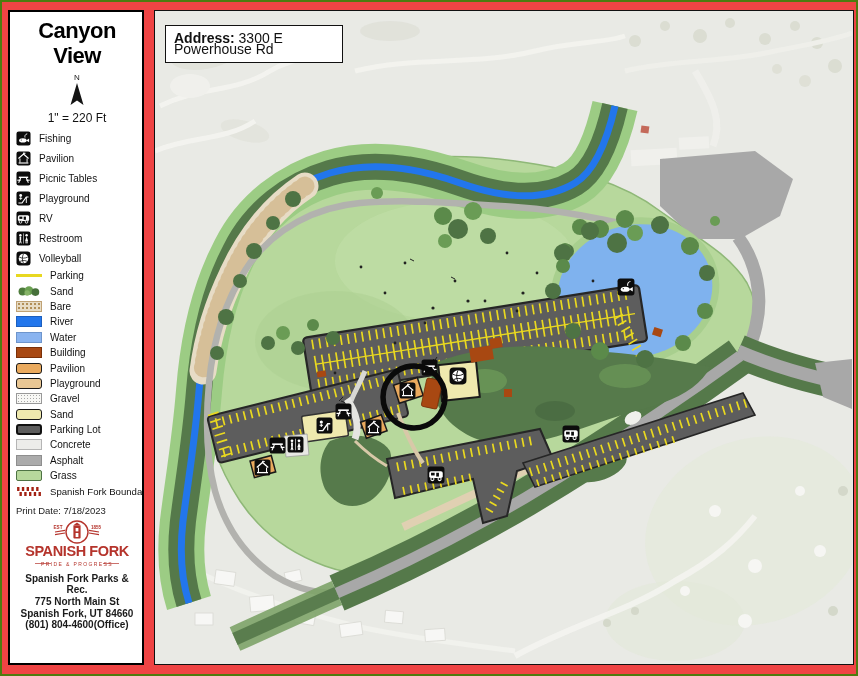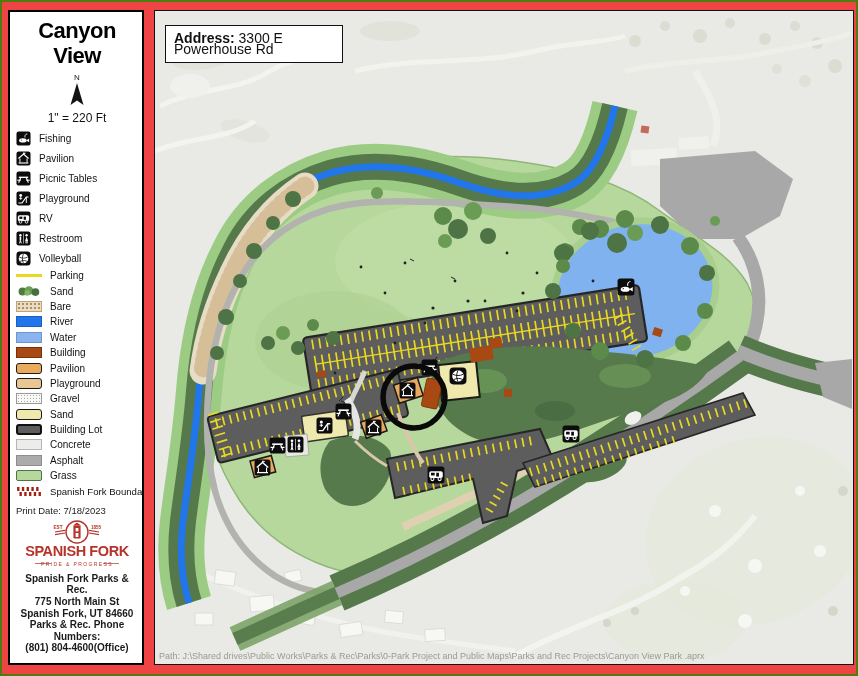--- a/index.html
+++ b/index.html
@@ -213,21 +213,21 @@
       <div class="lrow sm">
         <span class="sw gravel"></span>
         <span class="lab">Gravel</span>
       </div>
       <div class="lrow sm">
         <span class="sw sand"></span>
         <span class="lab">Sand</span>
       </div>
       <div class="lrow sm">
         <span class="sw plot"></span>
-        <span class="lab">Building Lot</span>
+        <span class="lab">Parking Lot</span>
       </div>
       <div class="lrow sm">
         <span class="sw concrete"></span>
         <span class="lab">Concrete</span>
       </div>
       <div class="lrow sm">
         <span class="sw asphalt"></span>
         <span class="lab">Asphalt</span>
       </div>
       <div class="lrow sm">
@@ -258,21 +258,20 @@
         <text x="56" y="37" font-size="14.5" font-weight="bold" fill="#b5342c" text-anchor="middle" letter-spacing="-0.4">SPANISH FORK</text>
         <path d="M14,44.5 L30,44.5 M82,44.5 L98,44.5" stroke="#b5342c" stroke-width="0.7"></path>
         <text x="56" y="47" font-size="5" fill="#b5342c" text-anchor="middle" letter-spacing="1.4">PRIDE &amp; PROGRESS</text>
       </svg>
     </div>
 
     <div class="contact">
       <div>Spanish Fork Parks &amp; Rec.</div>
       <div>775 North Main St</div>
       <div>Spanish Fork, UT 84660</div>
-      <div>Parks &amp; Rec. Phone Numbers:</div>
       <div>(801) 804-4600(Office)</div>
 
     </div>
 
   </aside>
 
   <main class="mappanel">
     <svg width="697" height="652" viewBox="0 0 697 652">
 
       <rect x="0" y="0" width="697" height="652" fill="#e9eae5"></rect>
@@ -514,15 +513,14 @@
 
       <circle cx="259" cy="386" r="31" fill="none" stroke="#0a0a0a" stroke-width="5.5"></circle>
     </svg>
 
     
     <div class="infobox">
       <p class="blk"><b>Address:</b> <span>3300 E Powerhouse Rd</span></p>
     </div>
 
     
-    <div class="pathtext">Path: J:\Shared drives\Public Works\Parks &amp; Rec\Parks\0-Park Project and Public Maps\Parks and Rec Projects\Canyon View Park .aprx</div>
   </main>
 </div>
 
 </body></html>

